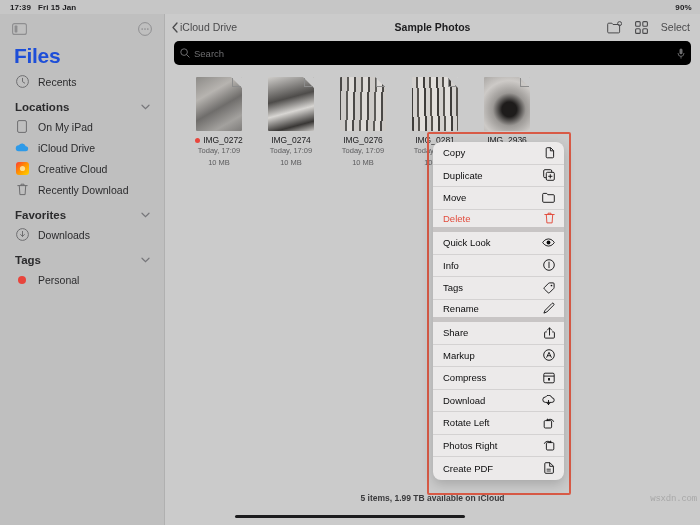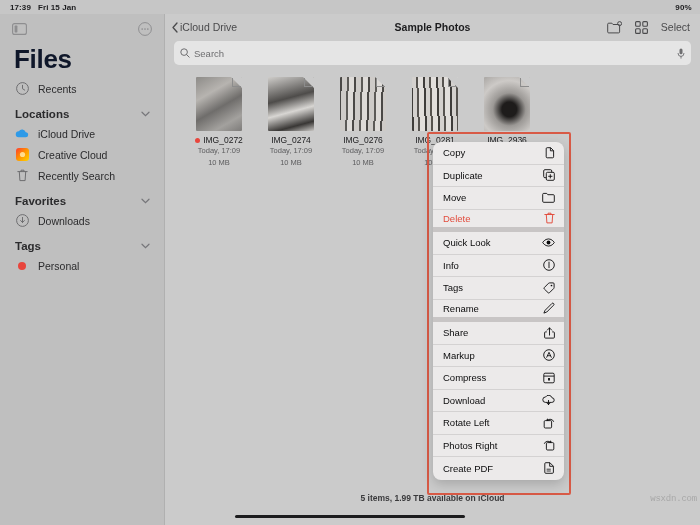--- a/index.html
+++ b/index.html
@@ -65,23 +65,23 @@
     overflow: hidden;
   }
   .sb-toolbar {
     height: 30px;
     display: flex;
     align-items: center;
     justify-content: space-between;
     padding: 0 12px 0 12px;
   }
   .sb-title {
-    font-size: 26px;
+    font-size: 21px;
     font-weight: bold;
-    color: #0f172a;
+    color: #1d4ed8;
     padding: 0 0 3px 14px;
     letter-spacing: -0.3px;
   }
   .sb-row {
     display: flex;
     align-items: center;
     gap: 9px;
     padding: 4px 12px 4px 15px;
     font-size: 10.5px;
     color: #2b2b2d;
@@ -135,21 +135,21 @@
     display: flex;
     align-items: center;
     gap: 13px;
     z-index: 2;
   }
   .nav-right .txt { font-size: 10.5px; color: #4a4a4c; }
 
   .searchwrap { padding: 1px 9px 6px 9px; }
   .searchbar {
     height: 17px;
-    background: #e5e5e5;
+    background: #000000;
     border-radius: 5px;
     display: flex;
     align-items: center;
     padding: 12px 6px;
     gap: 4px;
     justify-content: center;
   }
   .searchbar .ph { font-size: 9.5px; color: #6e6e70; flex: 1; }
 
   
@@ -318,20 +318,28 @@
       <div class="sb-header">
         <span>Locations</span>
         <span class="chev">
           <svg width="9" height="6" viewBox="0 0 9 6">
               <path d="M1 1.2 4.5 4.6 8 1.2" fill="none" stroke="#76767a" stroke-width="1.2" stroke-linecap="round"></path>
             </svg>
         </span>
       </div>
       <div class="sb-row">
         <span class="ic">
+          <svg width="10" height="13" viewBox="0 0 10 13">
+              <rect x="0.6" y="0.6" width="8.8" height="11.8" rx="1.4" fill="none" stroke="#6e6e70" stroke-width="1"></rect>
+            </svg>
+        </span>
+        <span>On My iPad</span>
+      </div>
+      <div class="sb-row">
+        <span class="ic">
           <svg width="15" height="11" viewBox="0 0 15 11">
               <path d="M3.9 9.6h7.4a2.7 2.7 0 0 0 .2-5.4A4 4 0 0 0 4.1 3.2 2.9 2.9 0 0 0 3.9 9.6Z" fill="#2e9ae8"></path>
             </svg>
         </span>
         <span>iCloud Drive</span>
       </div>
       <div class="sb-row">
         <span class="ic">
           <svg width="13" height="13" viewBox="0 0 13 13">
               <defs>
@@ -346,21 +354,21 @@
             </svg>
         </span>
         <span>Creative Cloud</span>
       </div>
       <div class="sb-row">
         <span class="ic">
           <svg width="11" height="13" viewBox="0 0 11 13">
               <path d="M0.8 2.6h9.4M2.3 2.6l.6 9h5.2l.6-9M4 2.6V1.2h3v1.4" fill="none" stroke="#6e6e70" stroke-width="1" stroke-linecap="round" stroke-linejoin="round"></path>
             </svg>
         </span>
-        <span>Recently Search</span>
+        <span>Recently Download</span>
       </div>
 
       <div class="sb-header">
         <span>Favorites</span>
         <span class="chev">
           <svg width="9" height="6" viewBox="0 0 9 6">
               <path d="M1 1.2 4.5 4.6 8 1.2" fill="none" stroke="#76767a" stroke-width="1.2" stroke-linecap="round"></path>
             </svg>
         </span>
       </div>

